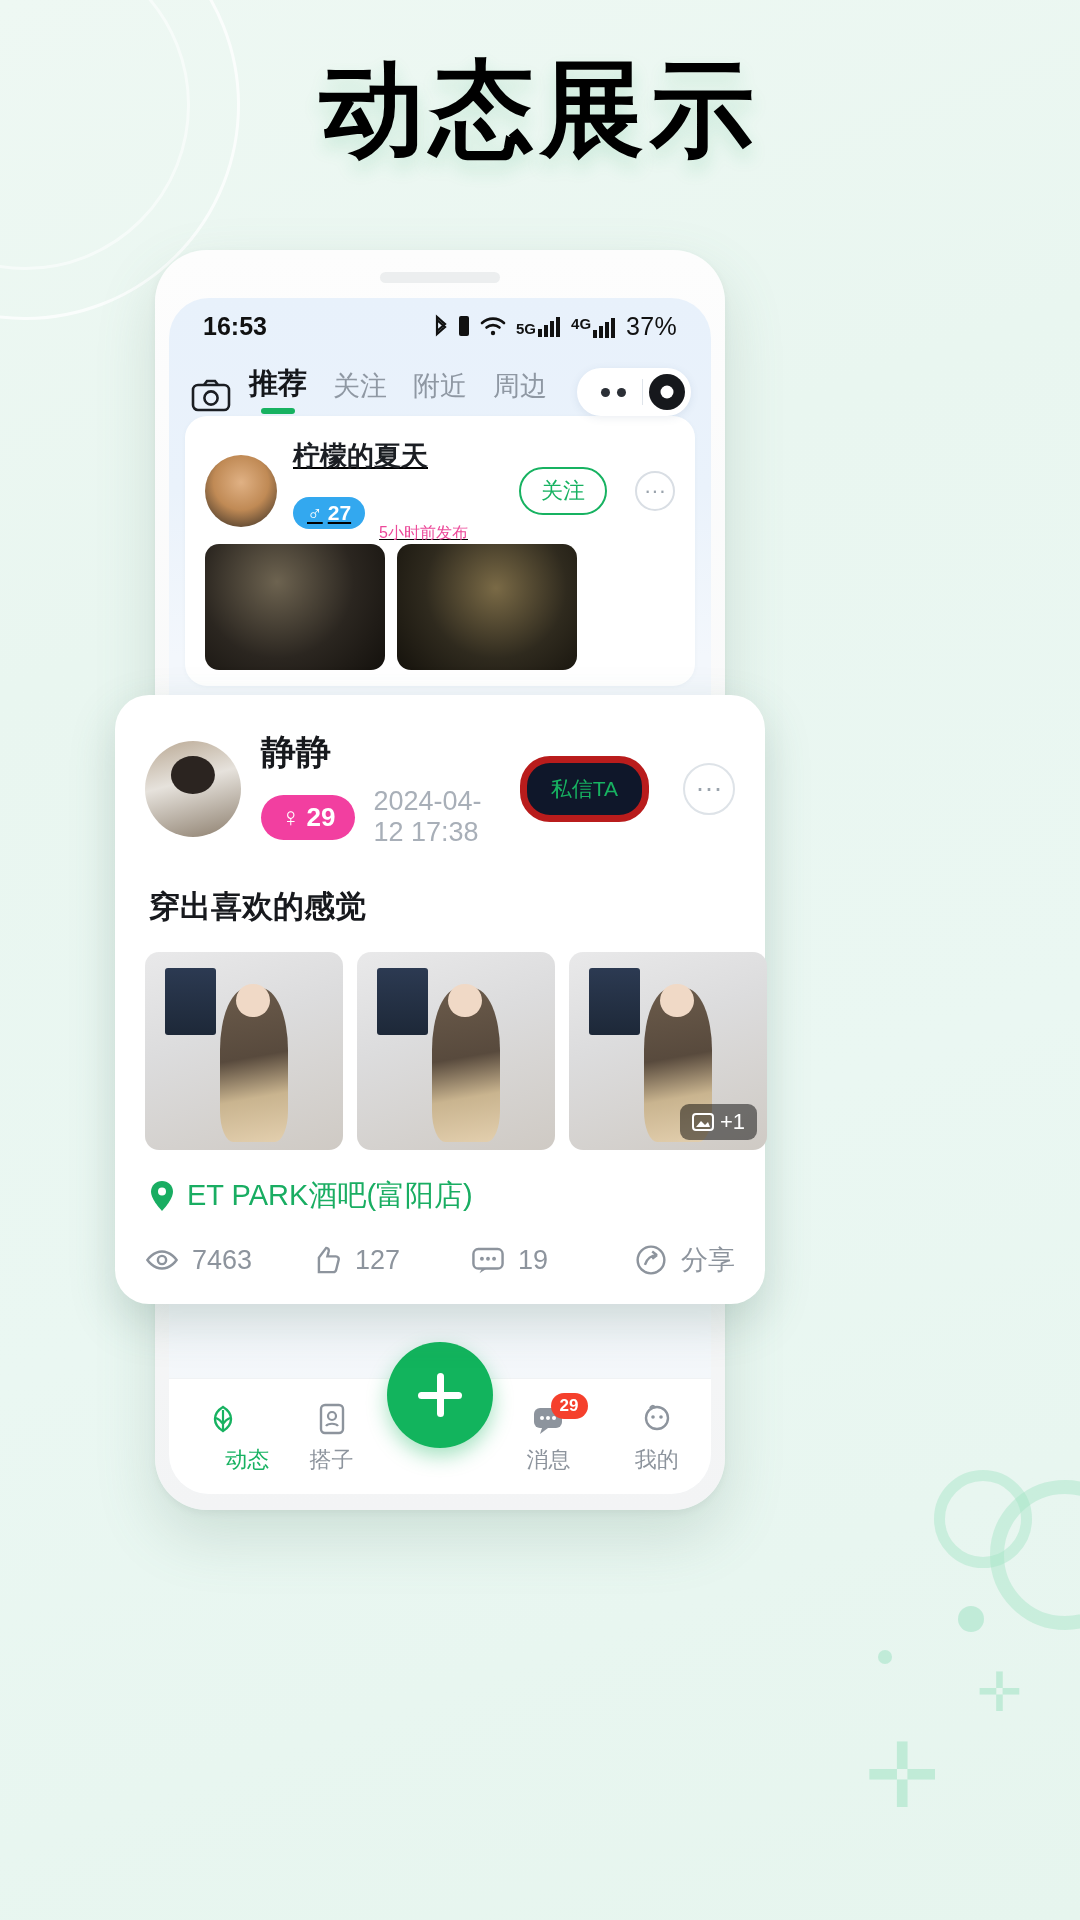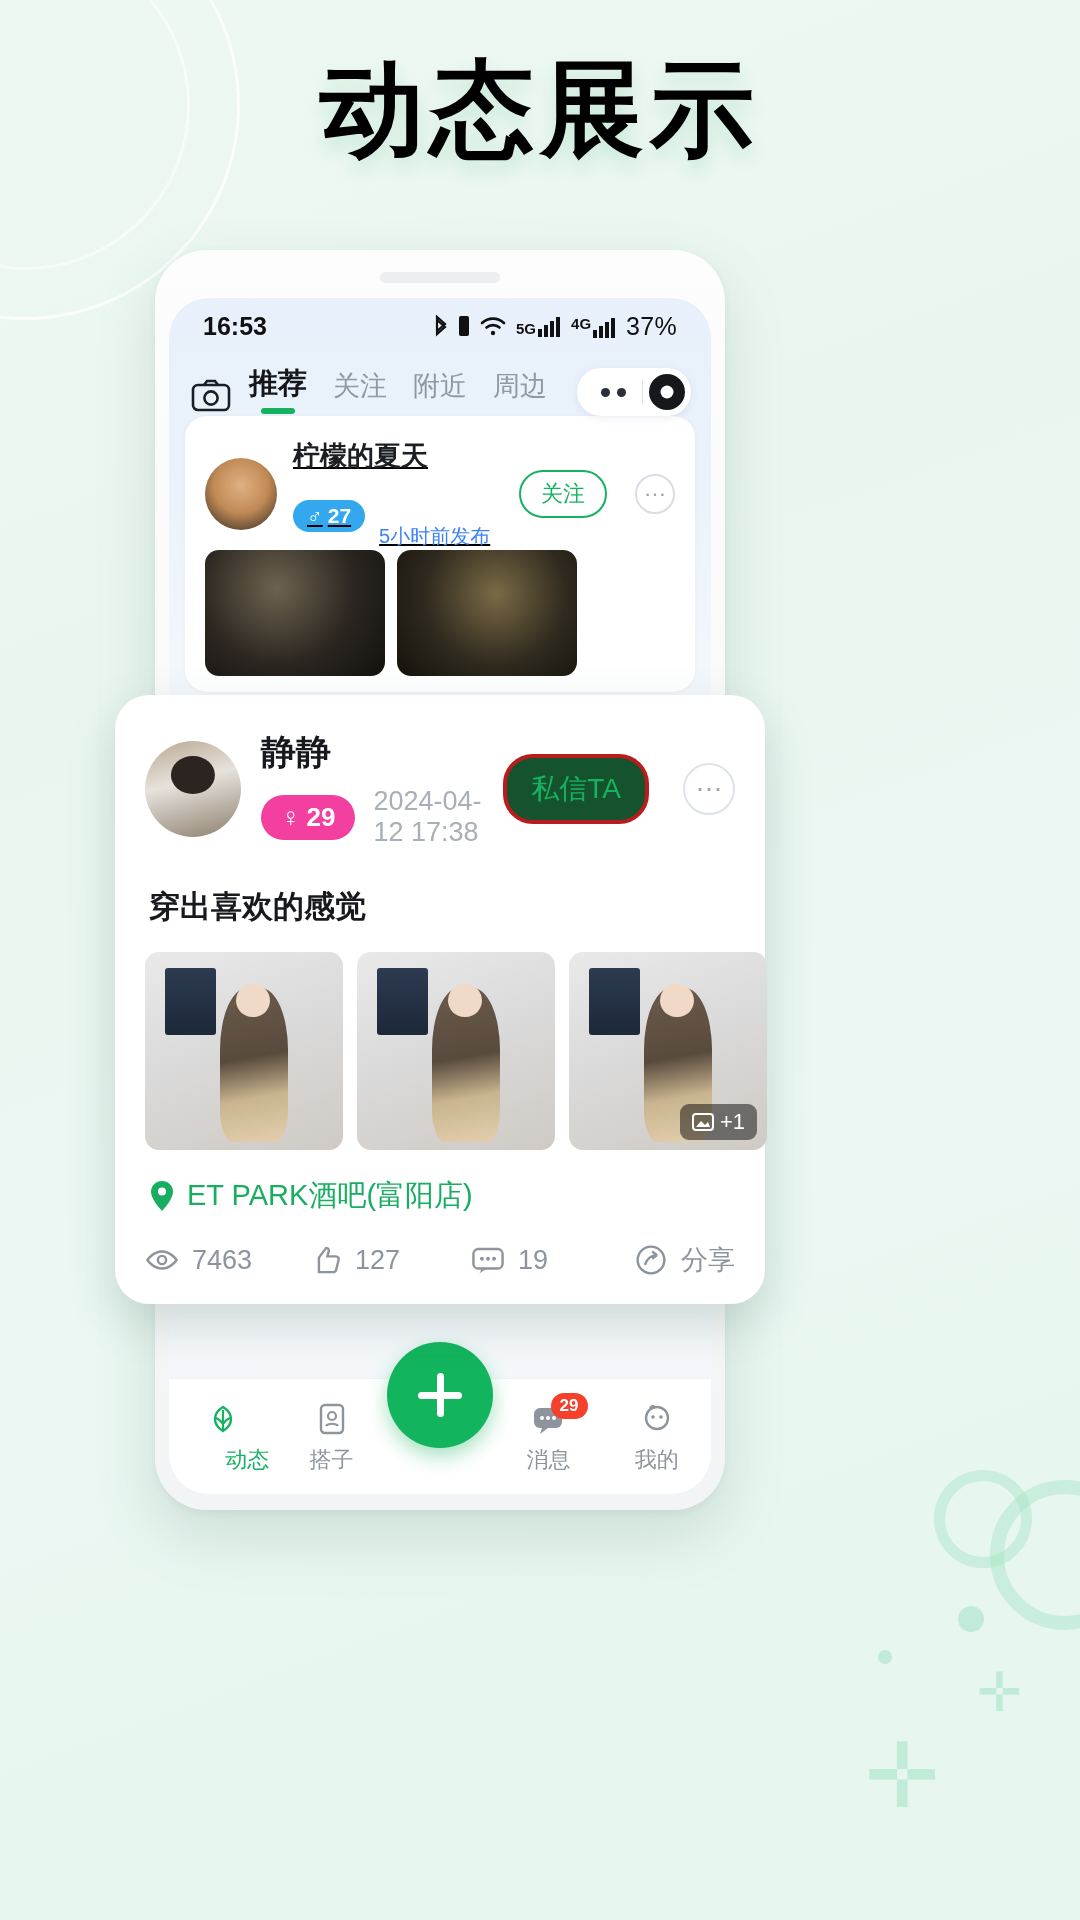--- a/index.html
+++ b/index.html
@@ -103,21 +103,21 @@
     background:#d9d2c8; position:relative;
   }
   .post-meta { flex:1; min-width:0;text-decoration:underline; }
   .uname { font-size:27px; font-weight:700; color:#1b1e23; }
   .meta-row { display:flex; align-items:center; gap:14px; margin-top:8px; }
   .badge {
     display:inline-flex; align-items:center; gap:5px; color:#fff;
     border-radius:20px; padding:4px 14px; font-size:21px; font-weight:600;
   }
   .badge.male { background:#33a8ef; }
-  .time { font-size:20px; color:#3b82f6;margin-top:41px; }
+  .time { font-size:16px; color:#ec4899;margin-top:41px; }
   .btn-follow {
     border:2px solid #17b261; color:#17b261; background:transparent;
     border-radius:24px; padding:7px 20px; font-size:22px; white-space:nowrap;
   }
   .btn-more {
     width:40px; height:40px; border-radius:50%; border:2px solid #d9dee4; color:#9aa3ac;
     display:flex; align-items:center; justify-content:center; font-size:22px; margin-left:12px;
     line-height:1;
   }
   .post-text { font-size:25px; color:#1b1e23; margin:22px 2px 16px; font-weight:500;}
@@ -135,22 +135,22 @@
   .f-avatar { width:96px; height:96px; border-radius:50%; overflow:hidden; flex:none; position:relative; background:#cfc6bd;}
   .f-meta { flex:1; min-width:0; }
   .f-name { font-size:35px; font-weight:700; color:#17191d; }
   .f-row { display:flex; align-items:center; gap:18px; margin-top:10px; }
   .f-badge {
     display:inline-flex; align-items:center; gap:6px; background:#f23fa0; color:#fff;
     border-radius:26px; padding:7px 20px; font-size:26px; font-weight:600;
   }
   .f-time { font-size:27px; color:#a8afb8; }
   .btn-dm {
-    border:4px solid #b91c1c; color:#17b261; background:#14532d;
-    border-radius:30px; padding:12px 24px; font-size:28px; white-space:nowrap;
+    border:7px solid #b91c1c; color:#17b261; background:#0f172a;
+    border-radius:30px; padding:12px 24px; font-size:21px; white-space:nowrap;
   }
   .btn-dm-more {
     width:52px; height:52px; border-radius:50%; border:2px solid #dee3e8; color:#9aa3ac;
     display:flex; align-items:center; justify-content:center; font-size:27px; margin-left:14px; line-height:1;
   }
   .f-text { font-size:31px; color:#17191d; margin:38px 4px 24px; font-weight:600; }
   .f-imgs { display:flex; gap:14px; }
   .f-thumb {
     width:198px; height:198px; border-radius:14px; overflow:hidden; position:relative; flex:none;
   }

